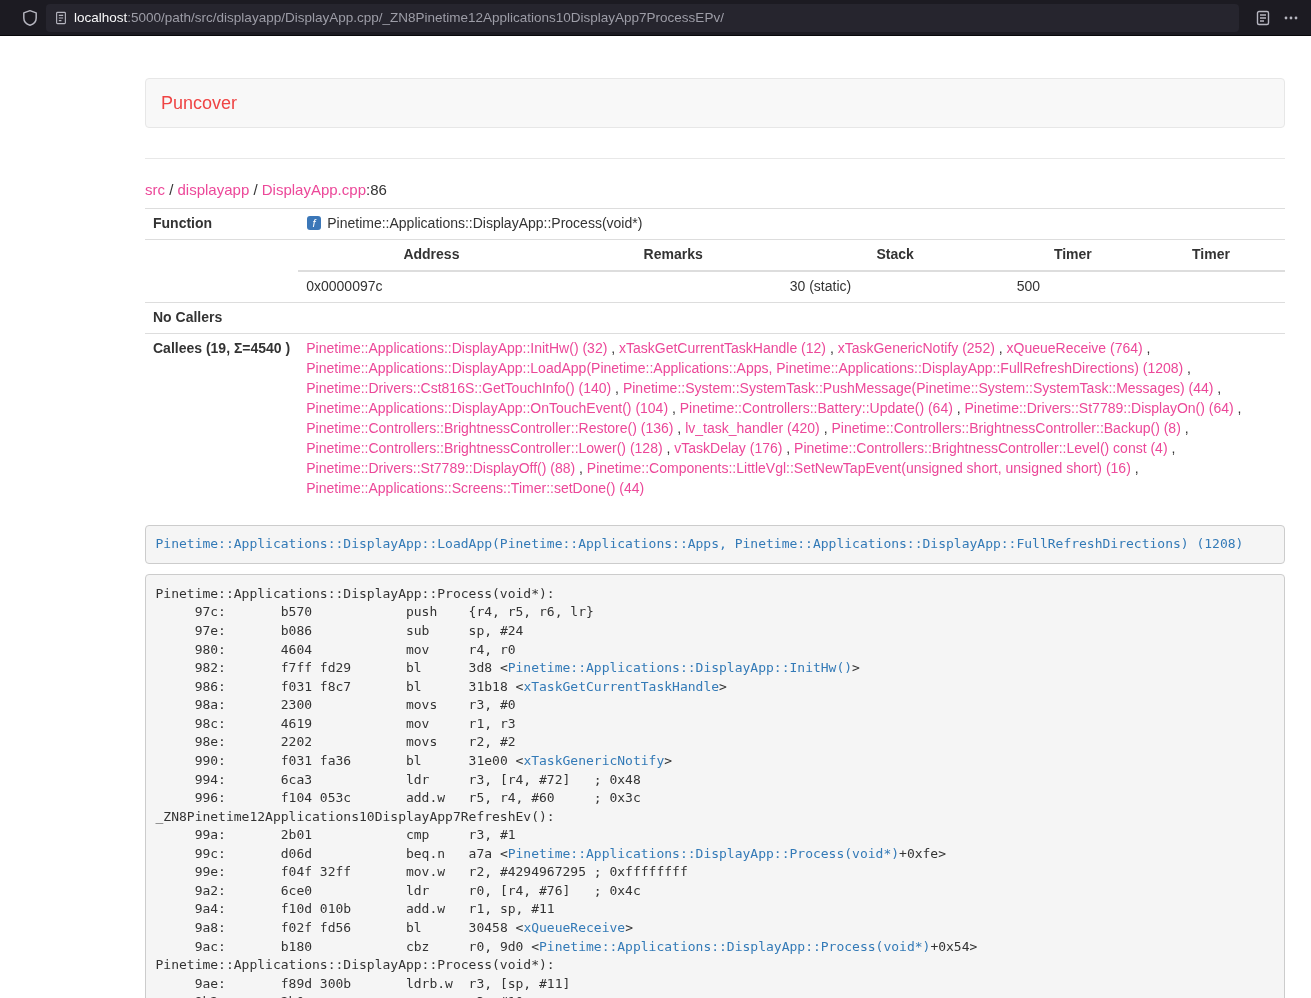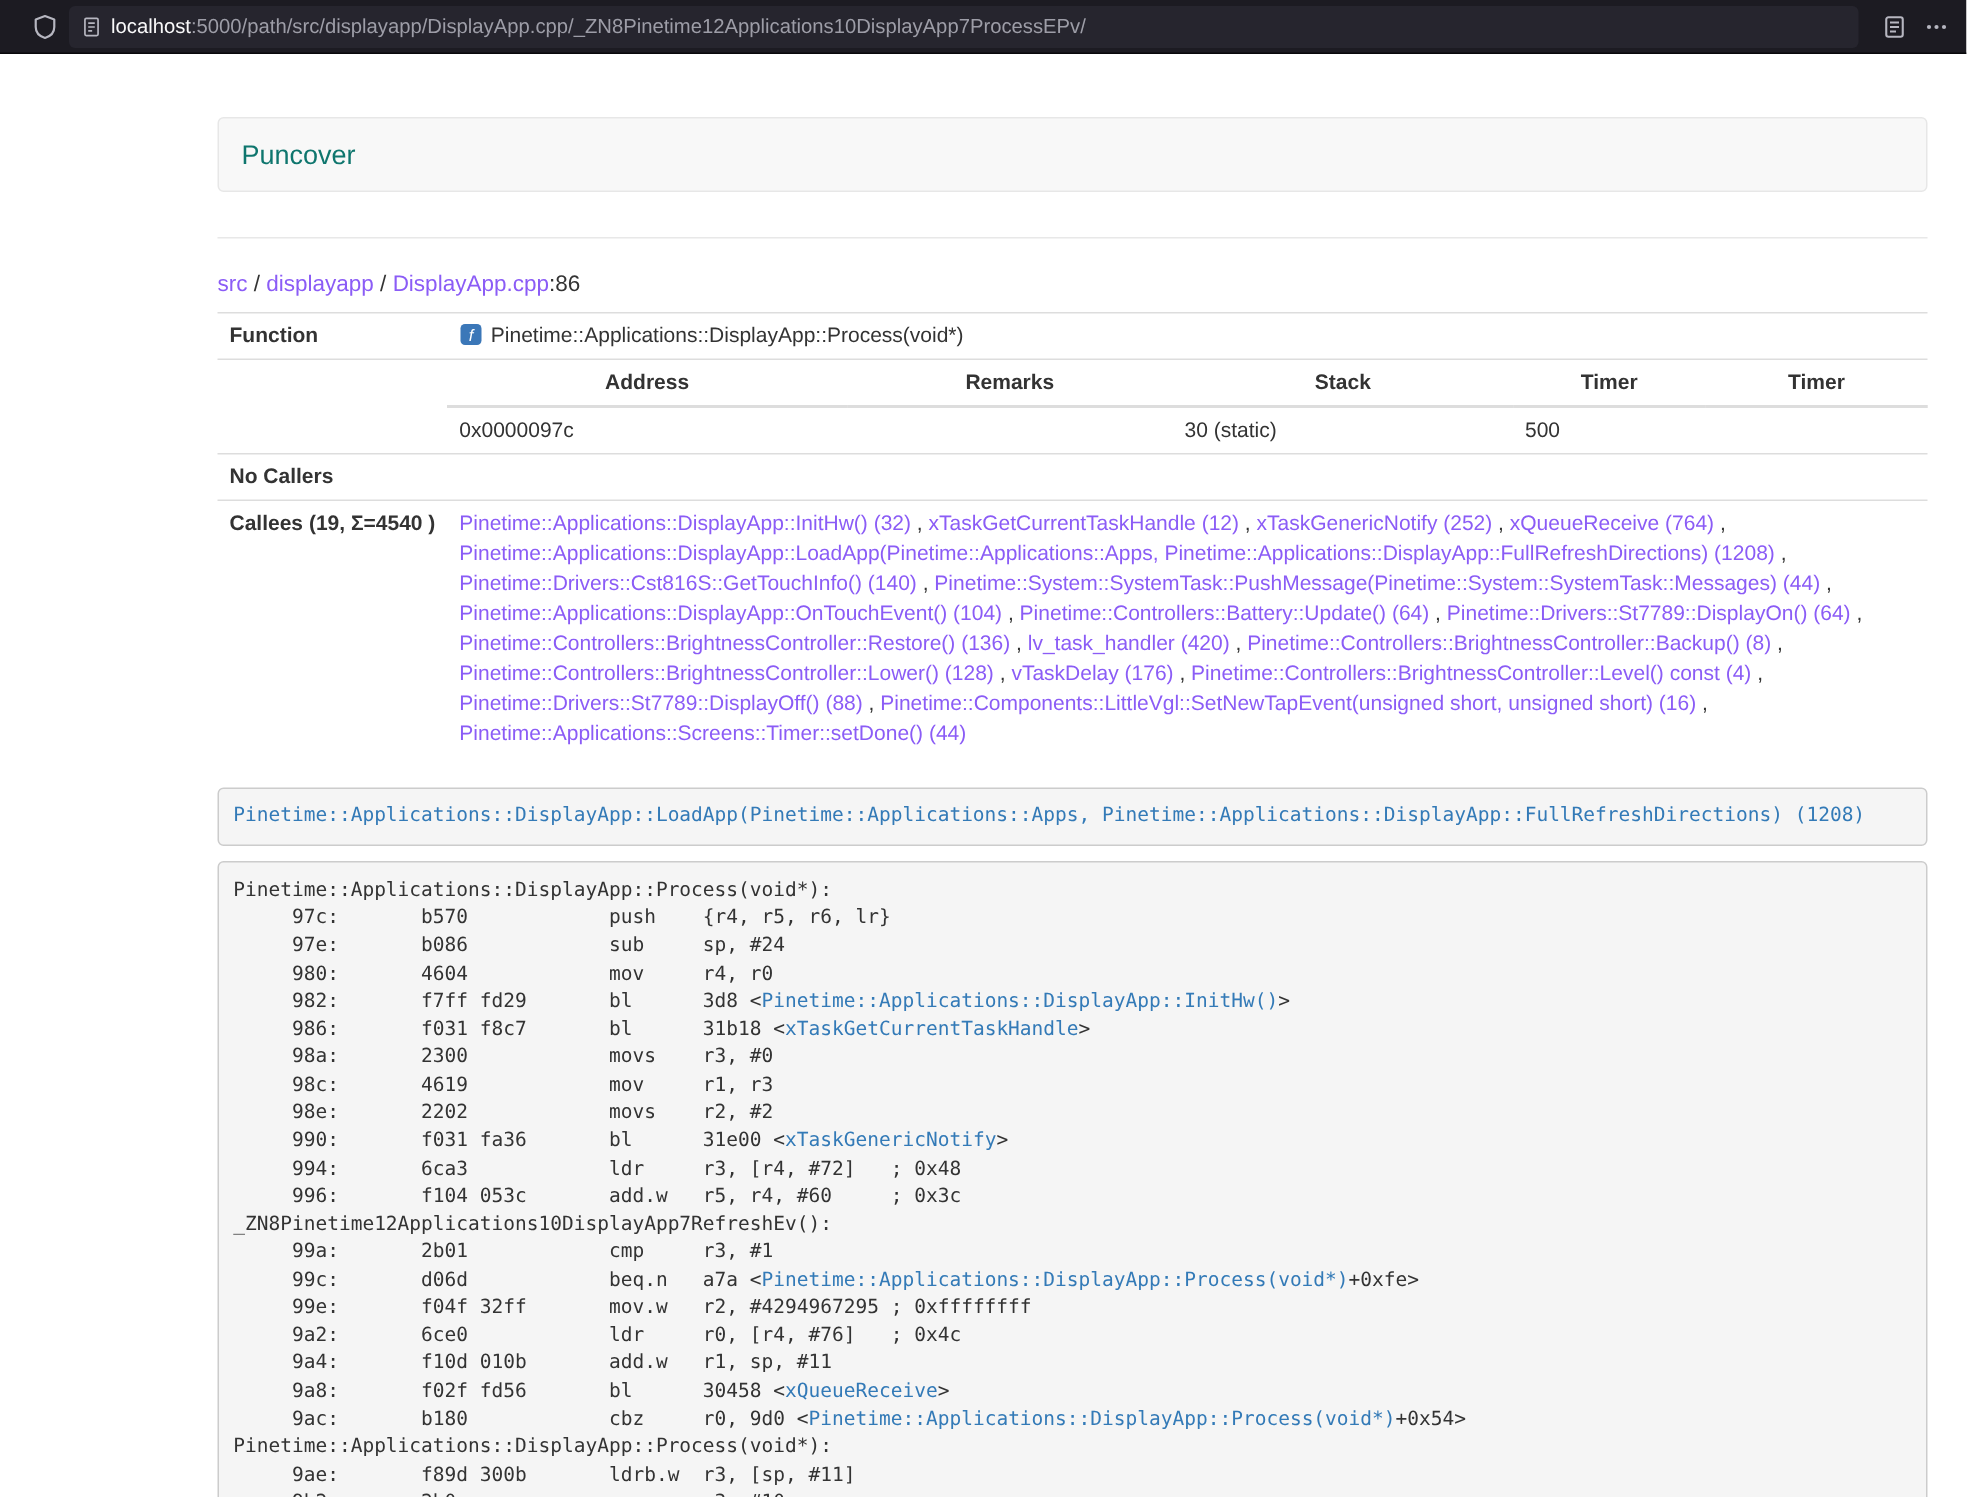--- a/index.html
+++ b/index.html
@@ -55,29 +55,29 @@
     height: 50px;
     background: #f8f8f8;
     border: 1px solid #e7e7e7;
     border-radius: 4px;
   }
   .brand {
     display: inline-block;
     padding: 0 15px;
     font-size: 18px;
     line-height: 48px;
-    color: #0f766e;
+    color: #ef4444;
     text-decoration: none;
   }
   hr.divider {
     border: 0;
     border-top: 1px solid #e8e8e8;
     margin: 30px 0 0 0;
   }
-  a { color: #8b5cf6; text-decoration: none; }
+  a { color: #ec4899; text-decoration: none; }
   .breadcrumb {
     margin-top: 21px;
     font-size: 15px;
     line-height: 20px;
     color: #333;
   }
   
   table.main-table {
     width: 100%;
     border-collapse: collapse;

